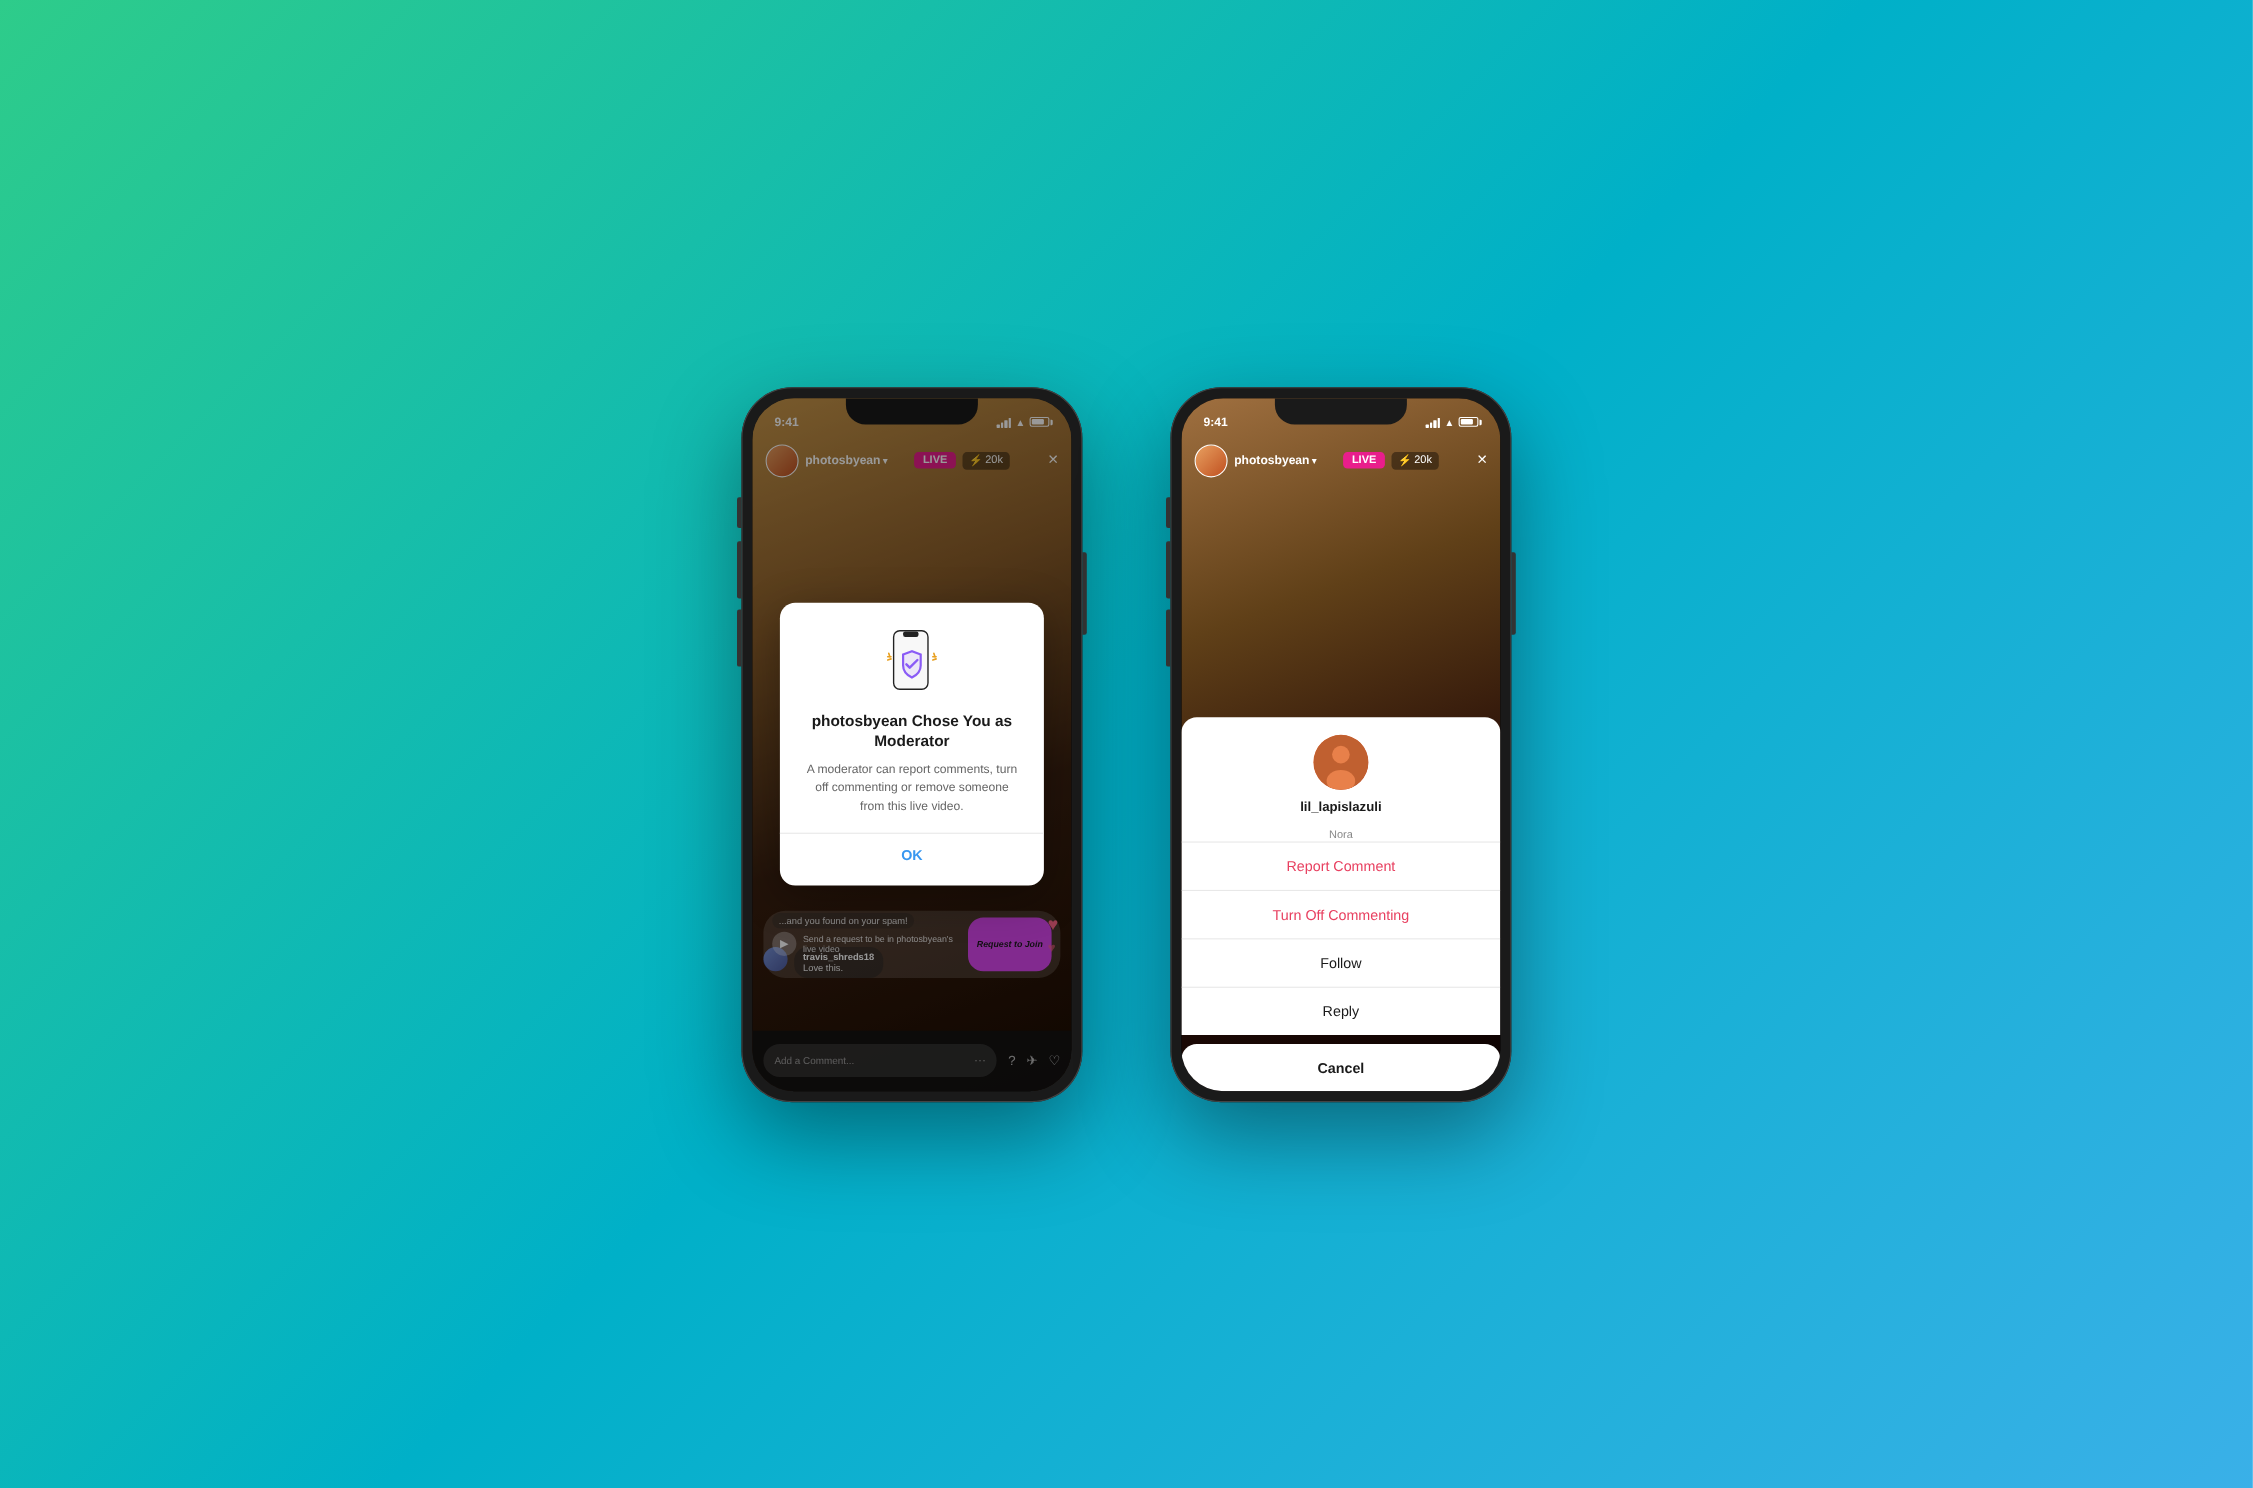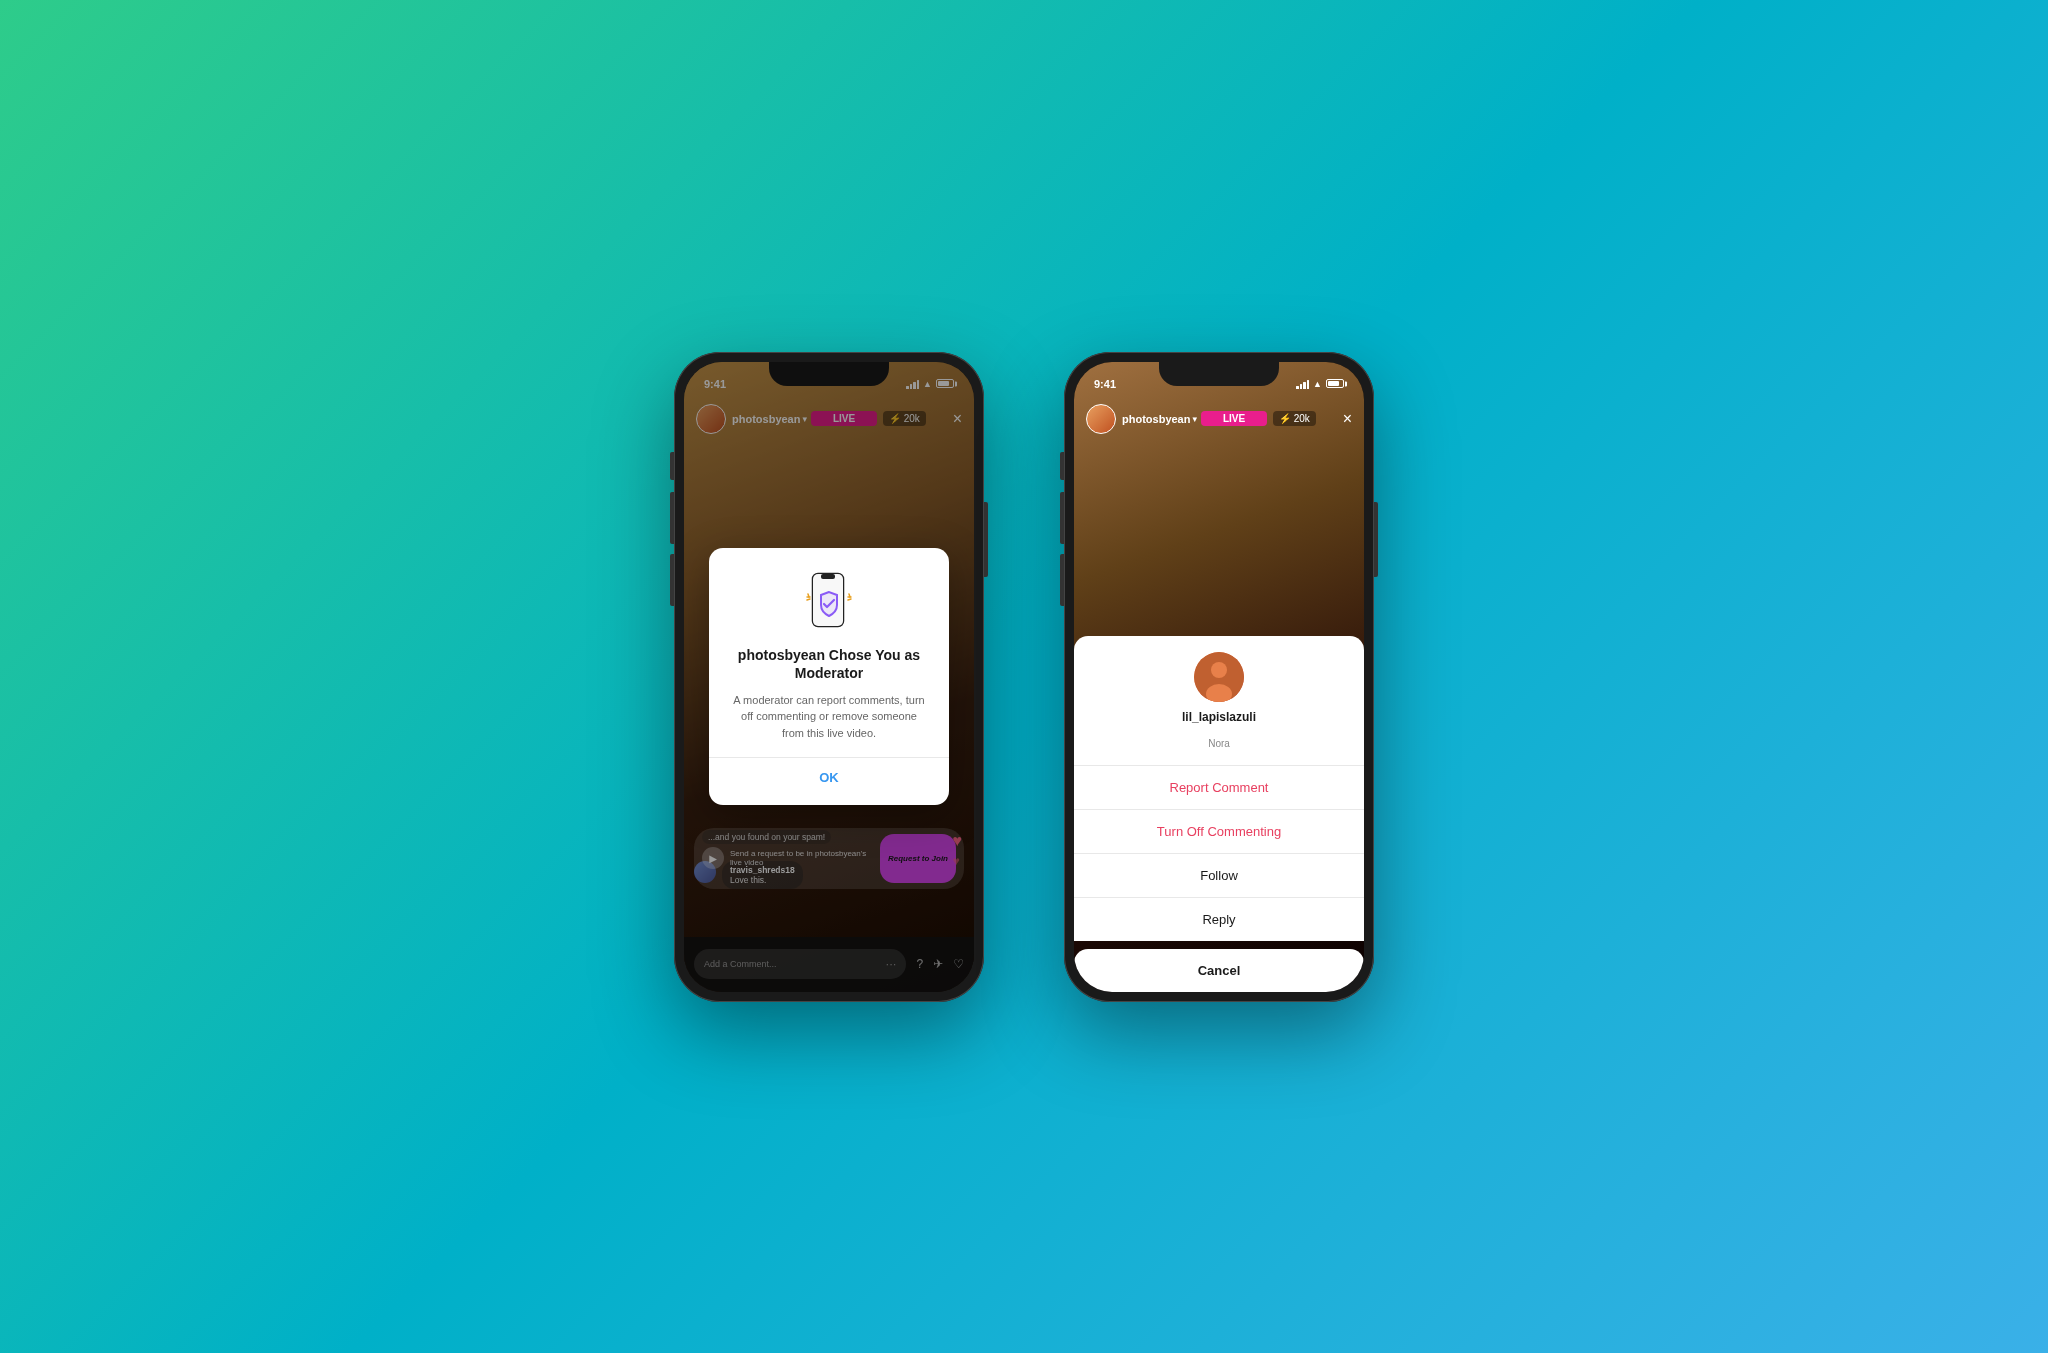--- a/index.html
+++ b/index.html
@@ -171,23 +171,23 @@
       color: #fff;
       font-size: 9px;
       margin-left: 2px;
     }
 
     .live-badge {
       background: #e91e8c;
       color: #fff;
       font-size: 10px;
       font-weight: 700;
-      padding: 2px 22px;
+      padding: 2px 8px;
       border-radius: 4px;
-      margin-left: 4px;
+      margin-left: 24px;
     }
 
     .viewer-count {
       background: rgba(0,0,0,0.4);
       color: #fff;
       font-size: 10px;
       padding: 2px 6px;
       border-radius: 4px;
       margin-left: 6px;
       display: flex;
@@ -310,21 +310,21 @@
     }
 
     .action-sheet-main {
       background: #fff;
       border-radius: 14px 14px 0 0;
       overflow: hidden;
       margin-bottom: 8px;
     }
 
     .action-user-section {
-      padding: 16px 12px 16px;
+      padding: 16px 12px 0;
       text-align: center;
       border-bottom: 1px solid #e8e8e8;
     }
 
     .action-user-avatar {
       width: 50px;
       height: 50px;
       border-radius: 50%;
       background: linear-gradient(135deg, #e8804a, #c04020);
       margin: 0 auto 8px;

